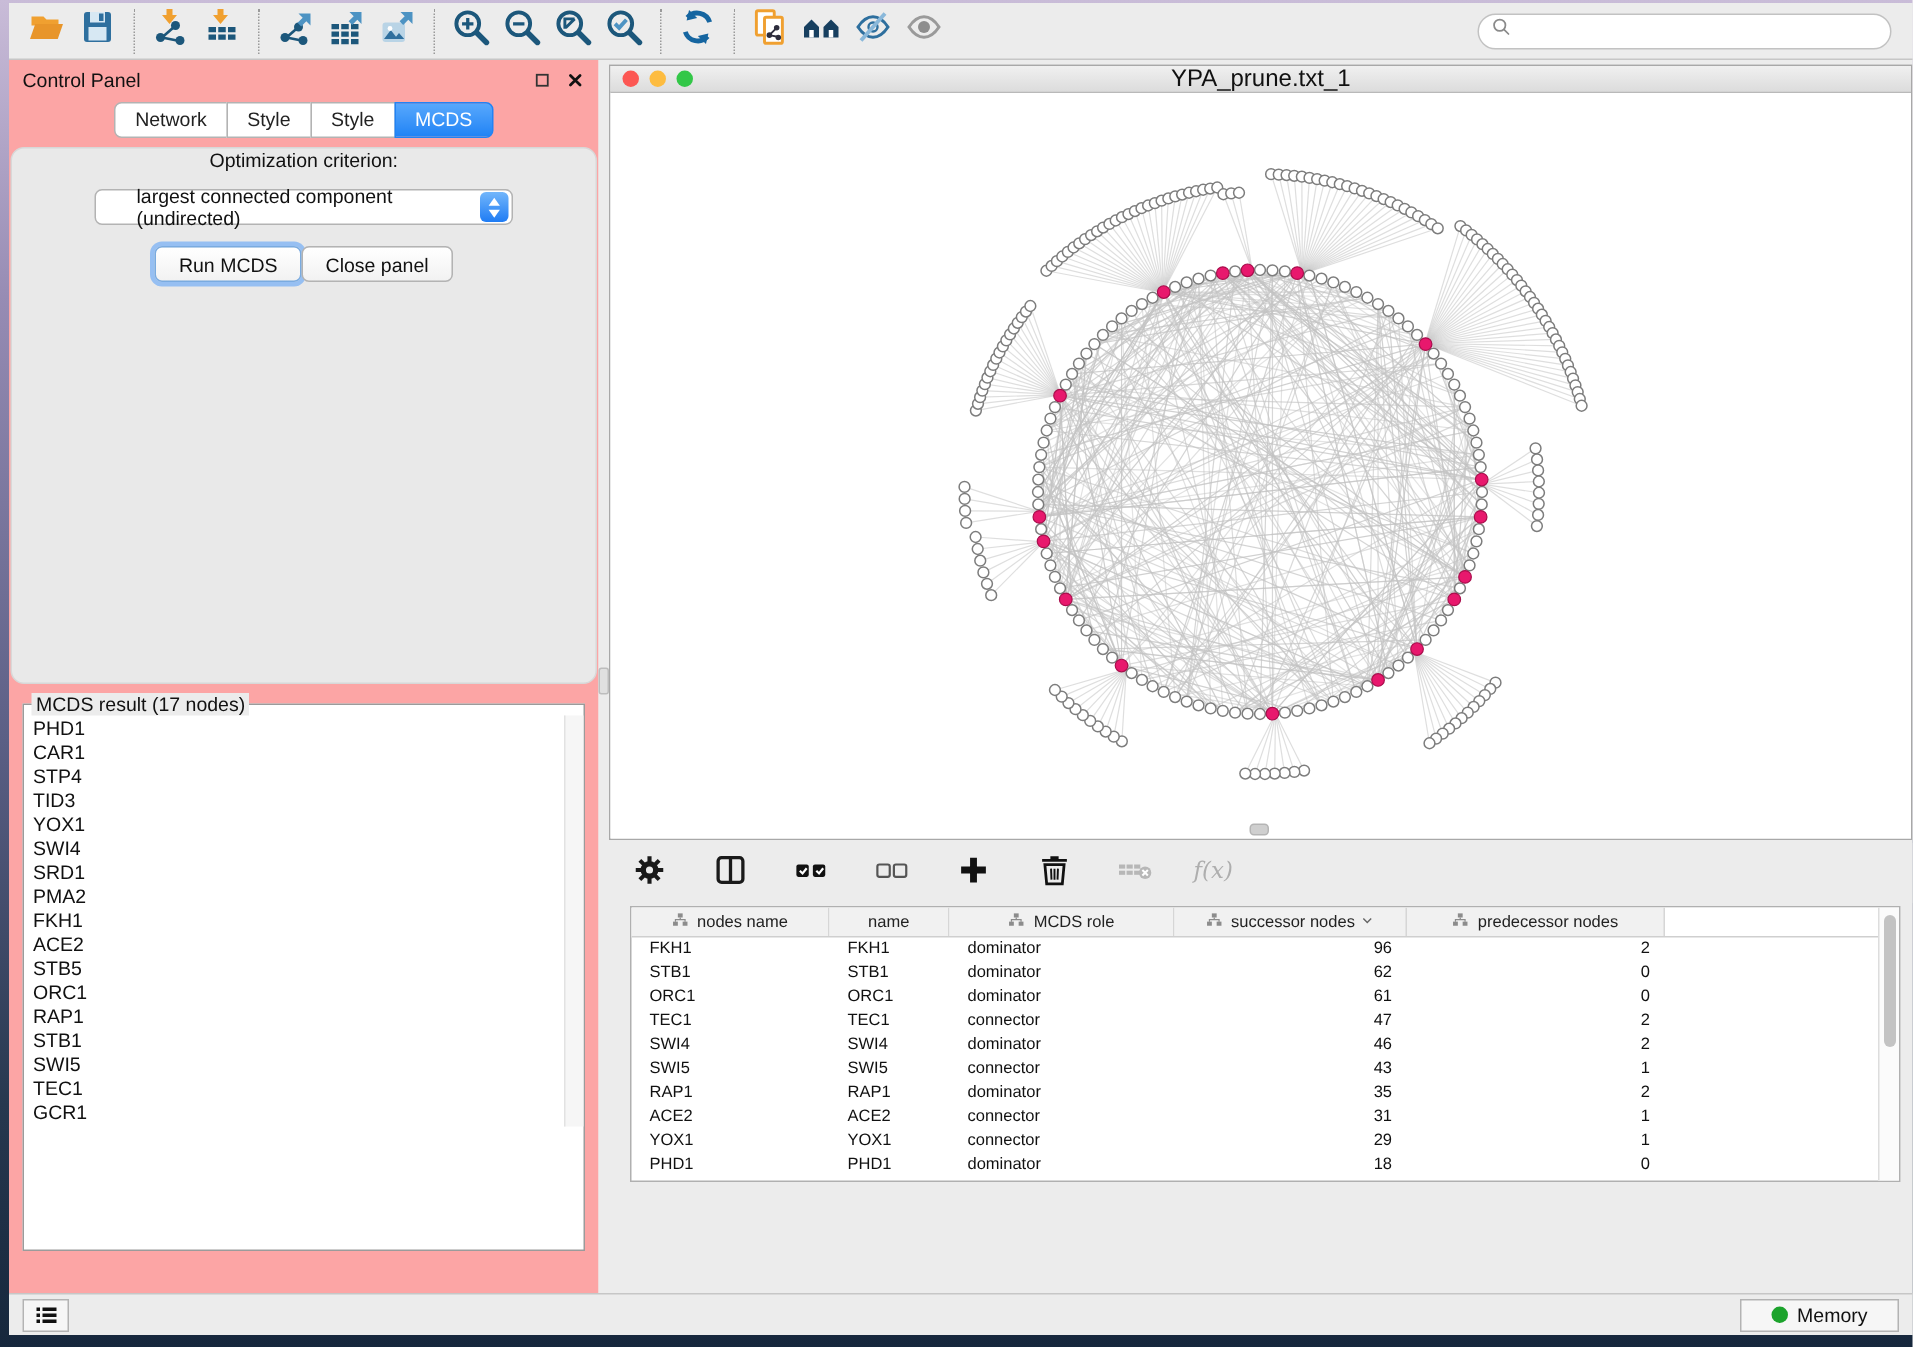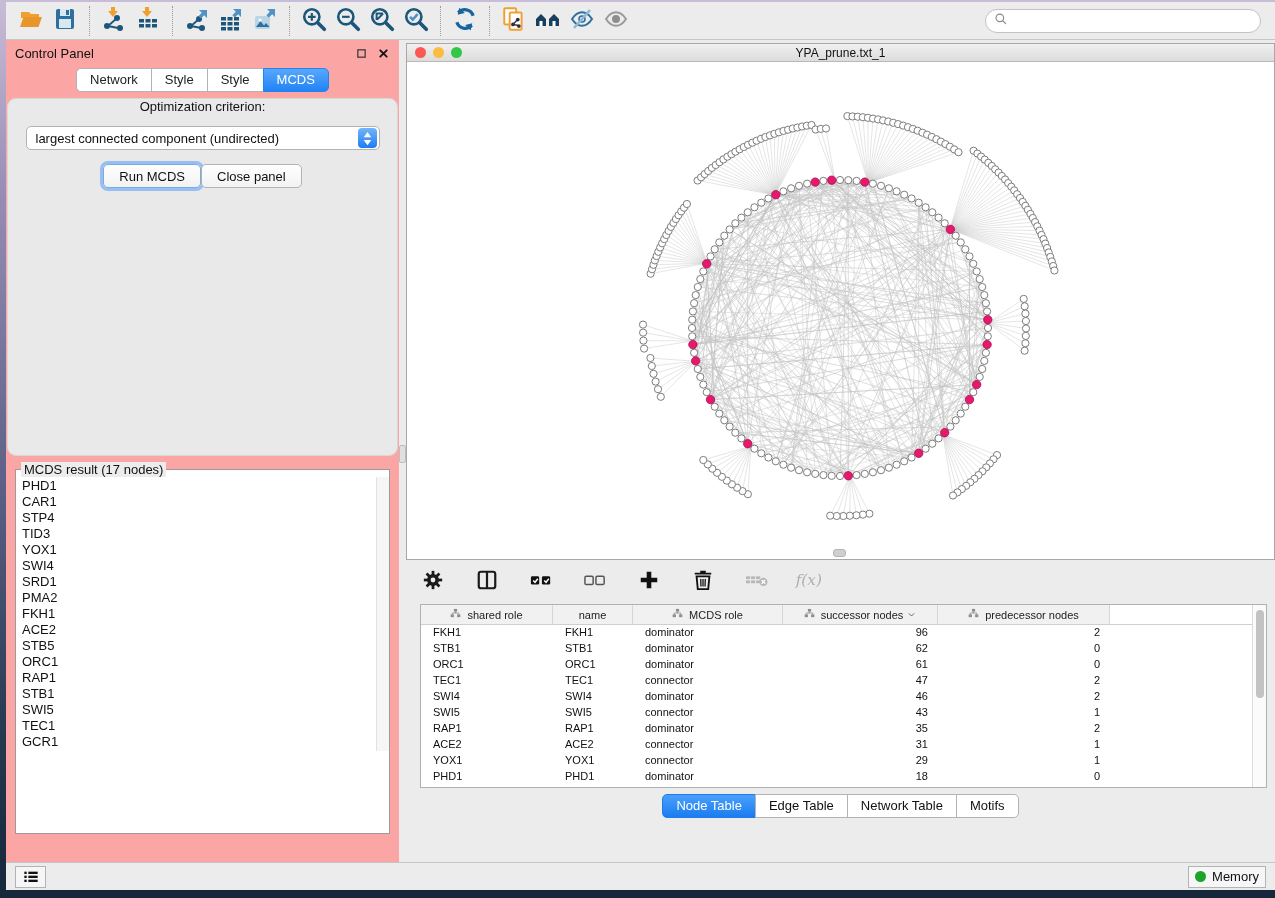--- a/index.html
+++ b/index.html
@@ -33,22 +33,22 @@
   .cp-tabs { height:28px; flex:0 0 28px; display:flex; justify-content:center; align-items:center; }
   .seg-tab { font-size:13px; padding:3px 13px 4px; background:#fff; border:1px solid #b3b3b3;
     margin-left:-1px; color:#222; }
   .seg-tab:first-child { border-radius:5px 0 0 5px; margin-left:0; }
   .seg-tab:last-child { border-radius:0 5px 5px 0; }
   .seg-tab.selected { background:linear-gradient(#58a8fc,#2183f5); border-color:#2183f5; color:#fff; }
 
   .cp-inner { margin:4px 1px 6px 1px; height:358px; flex:0 0 358px; background:#e9e9e9;
     border:1px solid #d8d8d8; border-radius:9px; display:flex; flex-direction:column; align-items:center; }
   .opt-label { font-size:13px; color:#111; }
-  .combo { margin-top:12px; width:354px; height:24px; background:#fff; border:1px solid #b3b3b3;
-    border-radius:5px; display:flex; align-items:center; padding-left:9px; }
+  .combo { margin-top:12px; width:279px; height:24px; background:#fff; border:1px solid #b3b3b3;
+    border-radius:5px; display:flex; align-items:center; padding-left:27px; }
   .combo-value { font-size:13px; color:#111; flex:1; }
   .combo-stepper { width:19px; height:20px; margin:0 2px 0 4px; border-radius:4px;
     background:linear-gradient(#72b6fb,#1f7cf4); display:flex; flex-direction:column;
     align-items:center; justify-content:center; gap:1px; }
   .btn-row { margin-top:14px; display:flex; }
   .mac-btn { height:24px; padding:0 15px; background:linear-gradient(#ffffff,#f2f2f2);
     border:1px solid #b3b3b3; border-radius:5px; font-size:13px; color:#111; }
   .mac-btn.focused { box-shadow:0 0 0 3px rgba(82,156,250,.55); border-color:#7aabe0; }
 
   fieldset.mcds-result { margin:0 9px; height:372px; flex:0 0 372px; border:1px solid #9b9b9b;
@@ -63,21 +63,21 @@
     background:#e0e0e0; border:1px solid #bdbdbd; border-radius:2px; }
 
   
   .right-col { flex:1; display:flex; flex-direction:column; background:#ececec; }
   .network-window { height:517px; flex:0 0 517px; margin-top:3px; border:1px solid #a8a8a8;
     background:#fff; display:flex; flex-direction:column; }
   .net-titlebar { height:18px; flex:0 0 18px; background:linear-gradient(#f0f0f0,#dcdcdc);
     border-bottom:1px solid #b9b9b9; position:relative; display:flex; align-items:center; justify-content:center; }
   .traffic { position:absolute; left:8px; top:3px; display:flex; gap:7px; }
   .light { width:11px; height:11px; border-radius:50%; }
-  .net-title { font-size:12px; color:#111; }
+  .net-title { font-size:16px; color:#111; }
   .net-view { flex:1; position:relative; background:#fff; overflow:hidden; }
   .net-view svg { position:absolute; left:0; top:0; }
   .net-hscroll { position:absolute; left:426px; bottom:2px; width:13px; height:8px;
     background:#cfcfcf; border:1px solid #b5b5b5; border-radius:3px; }
 
   
   .table-panel { flex:1; display:flex; flex-direction:column; padding-top:2px; }
   .tp-toolbar { height:40px; flex:0 0 40px; display:flex; align-items:center; gap:24px;
     padding:0 12px; background:#ececec; }
   .tp-tool { width:30px; height:30px; display:flex; align-items:center; justify-content:center; }
@@ -101,21 +101,21 @@
   .bt-tab:first-child { border-radius:5px 0 0 5px; margin-left:0; }
   .bt-tab:last-child { border-radius:0 5px 5px 0; }
   .bt-tab.selected { background:linear-gradient(#4aa0fb,#1b7cf0); border-color:#1b7cf0; color:#fff; }
 
   
   .status-bar { height:28px; flex:0 0 28px; border-top:1px solid #c6c6c6; background:#ececec;
     display:flex; align-items:center; padding:0 9px; }
   .list-btn { width:31px; height:22px; border:1px solid #b3b3b3; background:#f6f6f6;
     display:flex; align-items:center; justify-content:center; }
   .memory-btn { margin-left:auto; height:22px; border:1px solid #b3b3b3; background:#f6f6f6;
-    display:flex; align-items:center; gap:6px; padding:0 6px; font-size:13px; color:#111; }
+    display:flex; align-items:center; gap:6px; padding:0 20px; font-size:13px; color:#111; }
   .mem-dot { width:11px; height:11px; border-radius:50%; }
 </style>
 </head>
 <body>
 
 <div class="desktop">
   <div class="app-window">
 
     <div class="toolbar">
       <div id="tb-icons" style="display:flex;align-items:center;">
@@ -1220,21 +1220,21 @@
               <div class="grid-header" id="grid-header">
                   <div class="hcell" style="width: 132px;">
                     <span><svg class="tree-ic" width="11" height="11" viewBox="0 0 24 24">
                         <g fill="#8c8c8c">
                           <rect x="8.5" y="2" width="7" height="6"></rect>
                           <rect x="1.5" y="14" width="7" height="6"></rect>
                           <rect x="15.5" y="14" width="7" height="6"></rect>
                         </g>
                         <path d="M12 8v3M5 14v-3h14v3" stroke="#8c8c8c" stroke-width="1.8" fill="none"></path>
                       </svg></span>
-                    <span>shared role</span>
+                    <span>nodes name</span>
                   </div>
                   <div class="hcell" style="width: 80px;">
                     <span>name</span>
                   </div>
                   <div class="hcell" style="width: 150px;">
                     <span><svg class="tree-ic" width="11" height="11" viewBox="0 0 24 24">
                         <g fill="#8c8c8c">
                           <rect x="8.5" y="2" width="7" height="6"></rect>
                           <rect x="1.5" y="14" width="7" height="6"></rect>
                           <rect x="15.5" y="14" width="7" height="6"></rect>
@@ -1341,26 +1341,20 @@
                     <div class="cell right" style="width: 155px;">18</div>
                     <div class="cell right" style="width: 172px;">0</div>
                   </div>
                 </div>
             </div>
             <div class="vscroll">
               <div class="thumb"></div>
             </div>
           </div>
 
-          <div class="bottom-tabs" id="bottom-tabs">
-              <span class="bt-tab selected">Node Table</span>
-              <span class="bt-tab">Edge Table</span>
-              <span class="bt-tab">Network Table</span>
-              <span class="bt-tab">Motifs</span>
-            </div>
         </div>
       </div>
     </div>
 
     <div class="status-bar">
       <span class="list-btn">
         <svg width="16" height="14" viewBox="0 0 24 20">
           <g fill="#111">
               <rect x="2" y="2" width="3.5" height="3.5"></rect>
               <rect x="8" y="2" width="14" height="3.5"></rect>

